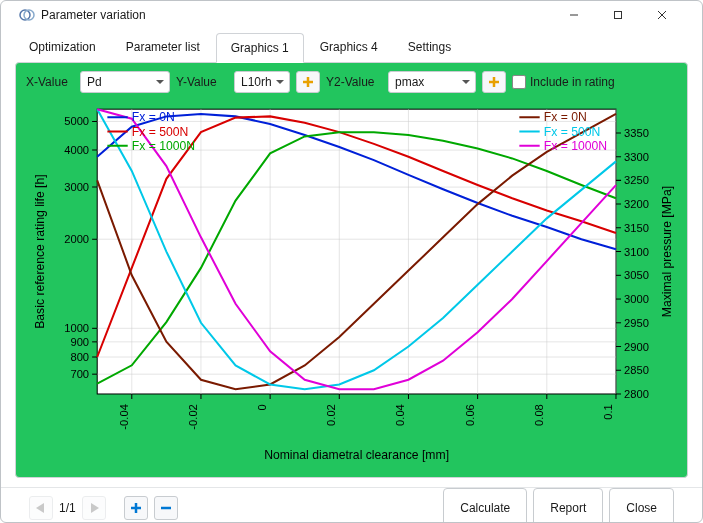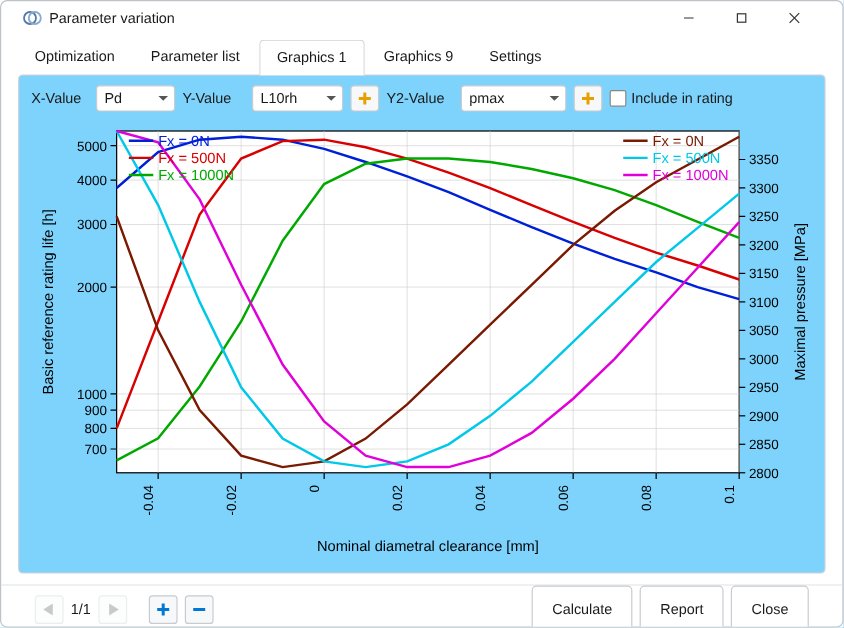--- a/index.html
+++ b/index.html
@@ -15,21 +15,21 @@
 
 .titlebar{height:30px;display:flex;align-items:center;padding:0 18px;}
 .titlebar .icon{width:16px;height:16px;margin-right:6px;display:flex;align-items:center;justify-content:center;}
 .titlebar .title{flex:0 0 auto;font-size:12px;}
 .titlebar .spacer{flex:1;}
 .titlebar .winbtn{width:44px;height:28px;display:flex;align-items:center;justify-content:center;}
 
 .tabs{display:flex;gap:2px;padding:4px 14px 0;}
 .tab{padding:7px 14px;border-radius:4px 4px 0 0;cursor:default;}
 .tab.active{background:#fff;border:1px solid var(--border);border-bottom-color:#fff;position:relative;z-index:2;}
-.tabpane{margin:0 14px 8px;border:1px solid var(--border);border-radius:4px;padding:8px 10px 12px;background:#7dd3fc;flex:1;display:flex;flex-direction:column;position:relative;top:-1px;}
+.tabpane{margin:0 14px 8px;border:1px solid var(--border);border-radius:4px;padding:8px 10px 12px;background:#22c55e;flex:1;display:flex;flex-direction:column;position:relative;top:-1px;}
 
 .row{display:flex;align-items:center;gap:6px;margin-bottom:6px;}
 .lbl{min-width:48px;}
 select{height:22px;border:1px solid var(--btn-border);background:#fff;border-radius:3px;padding:1px 18px 1px 6px;appearance:none;position:relative;}
 .selwrap{position:relative;display:inline-block;}
 .selwrap::after{content:"";position:absolute;right:6px;top:9px;border:4px solid transparent;border-top-color:#555;}
 .iconbtn{width:24px;height:22px;border:1px solid var(--btn-border);border-radius:3px;background:var(--btn-bg);display:flex;align-items:center;justify-content:center;}
 .check{display:flex;align-items:center;gap:4px;}
 .check .box{width:14px;height:14px;border:1px solid #888;border-radius:2px;background:#fff;}
 
@@ -71,31 +71,31 @@
         <line x1="1" y1="1" x2="9" y2="9" stroke="#333" stroke-width="1"></line>
         <line x1="9" y1="1" x2="1" y2="9" stroke="#333" stroke-width="1"></line>
       </svg>
     </span>
 </div>
 
 <div class="tabs">
   <div class="tab">Optimization</div>
   <div class="tab">Parameter list</div>
   <div class="tab active">Graphics 1</div>
-  <div class="tab">Graphics 9</div>
+  <div class="tab">Graphics 4</div>
   <div class="tab">Settings</div>
 </div>
 
 <div class="tabpane">
 
   <div class="row">
     <span class="lbl">X-Value</span>
-    <span class="selwrap"><select style="width:66px"><option>Pd</option></select></span>
+    <span class="selwrap"><select style="width:90px"><option>Pd</option></select></span>
     <span class="lbl" style="min-width:52px">Y-Value</span>
-    <span class="selwrap"><select style="width:76px"><option>L10rh</option></select></span>
+    <span class="selwrap"><select style="width:56px"><option>L10rh</option></select></span>
     <span class="iconbtn">
         <svg width="12" height="12">
           <line x1="6" y1="1" x2="6" y2="11" stroke="#e8a000" stroke-width="2.5"></line>
           <line x1="1" y1="6" x2="11" y2="6" stroke="#e8a000" stroke-width="2.5"></line>
         </svg>
       </span>
     <span class="lbl" style="min-width:56px">Y2-Value</span>
     <span class="selwrap"><select style="width:88px"><option>pmax</option></select></span>
     <span class="iconbtn">
         <svg width="12" height="12">

